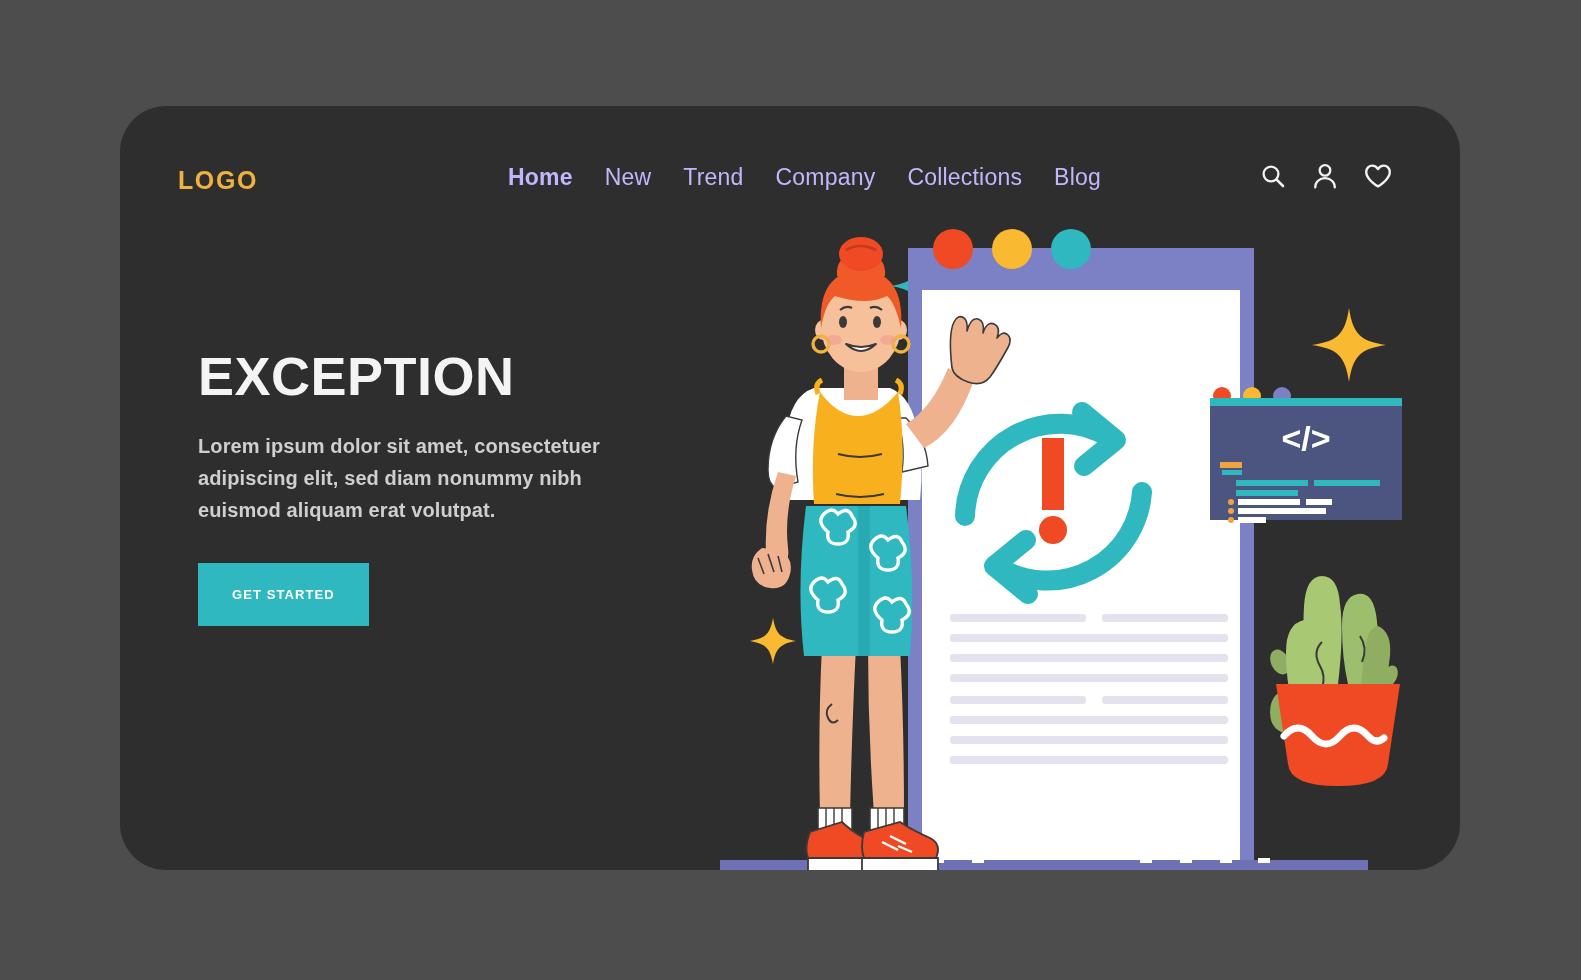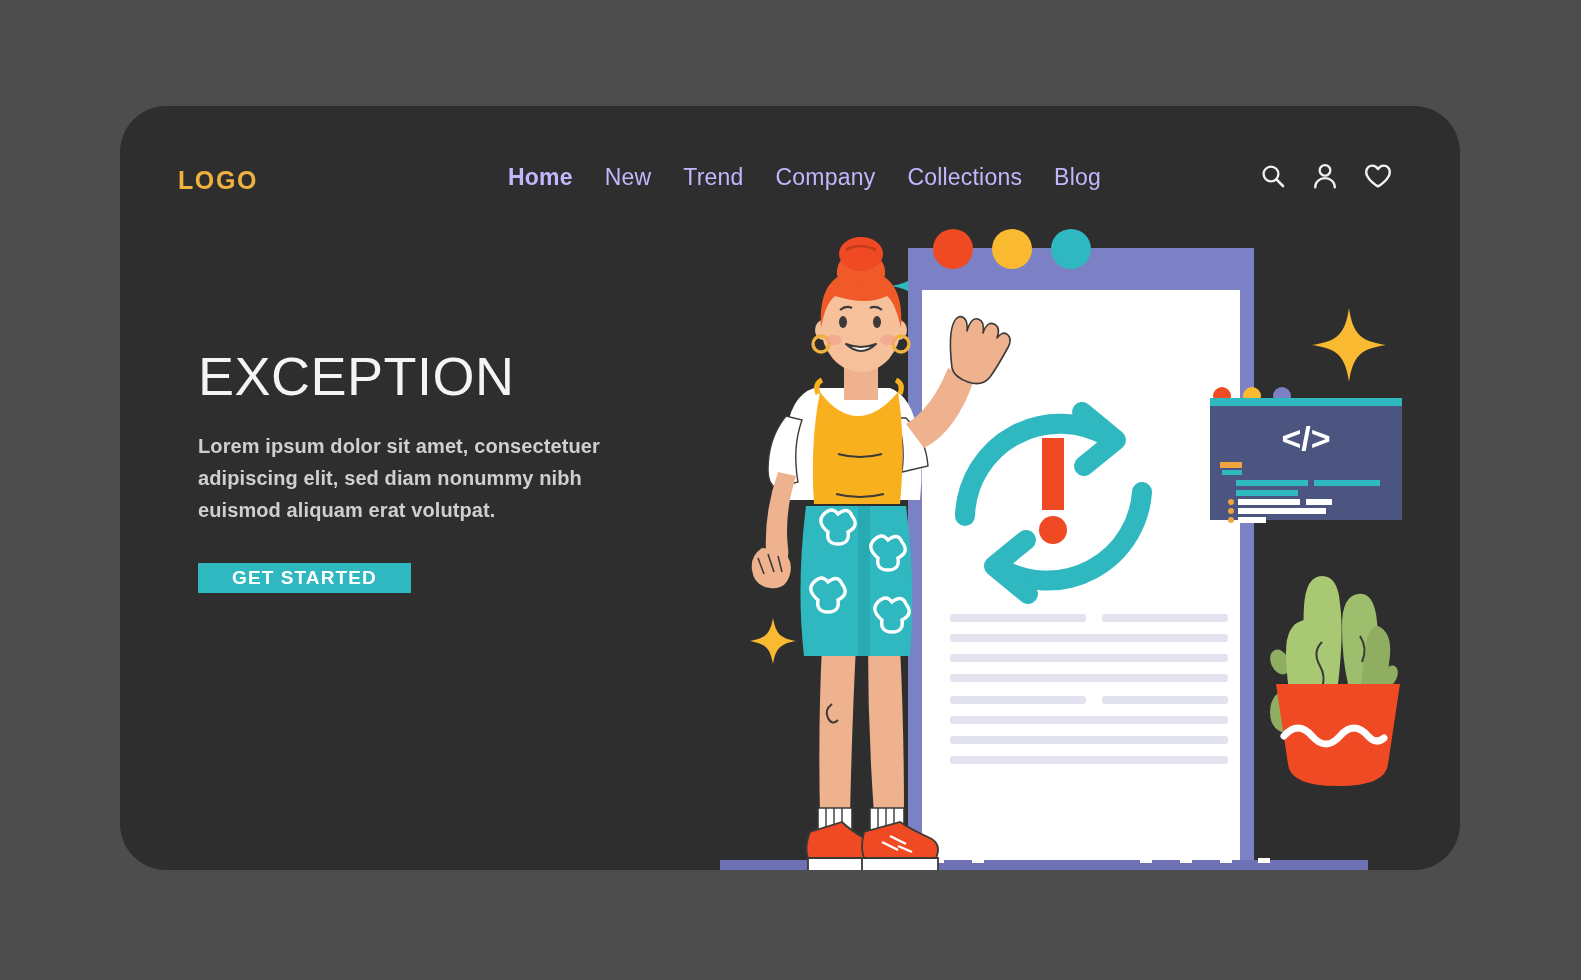--- a/index.html
+++ b/index.html
@@ -40,33 +40,33 @@
   .nav-link.active { font-weight:bold; }
   .nav-icons {
     position:absolute; right:68px; top:56px;
     display:flex; align-items:center; gap:26px;
   }
   .nav-icons svg { display:block; cursor:pointer; }
 
   
   .copy { position:absolute; left:78px; top:240px; width:520px; }
   .headline {
-    color:#f4f4f4; font-size:54px; font-weight:normal;
+    color:#f4f4f4; font-size:54px; font-weight:bold;
     line-height:1.14; letter-spacing:0.5px;
   }
   .subcopy {
     margin-top:22px; color:#cfcfcf; font-size:20px;
     font-weight:bold; line-height:1.62; letter-spacing:0.1px;
     max-width:452px;
   }
   .cta {
     margin-top:36px; display:inline-block;
     background:#2fb8c0; color:#ffffff;
-    font-size:19px; font-weight:bold; letter-spacing:1.1px;
-    padding:4px 34px; border:none; cursor:pointer;
+    font-size:13px; font-weight:bold; letter-spacing:1.1px;
+    padding:24px 34px; border:none; cursor:pointer;
   }
 
   
   .illus { position:absolute; left:590px; top:110px; width:700px; height:680px; }
   .illus svg { display:block; }
 </style>
 </head>
 <body>
 
 <div class="stage">

